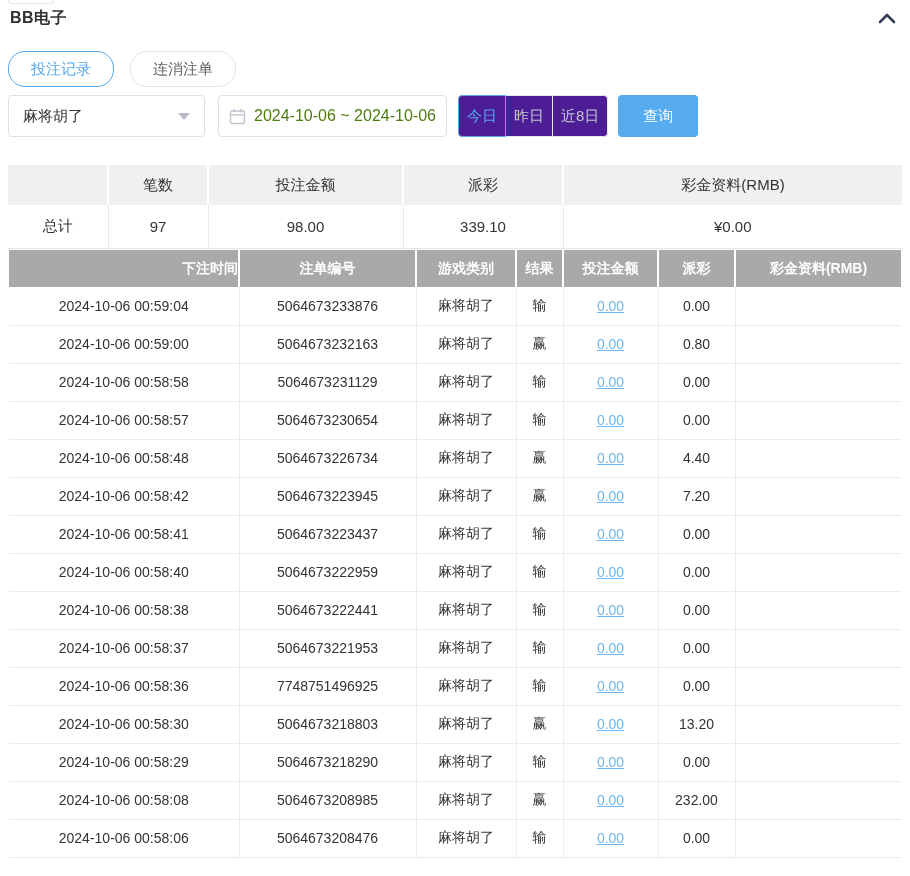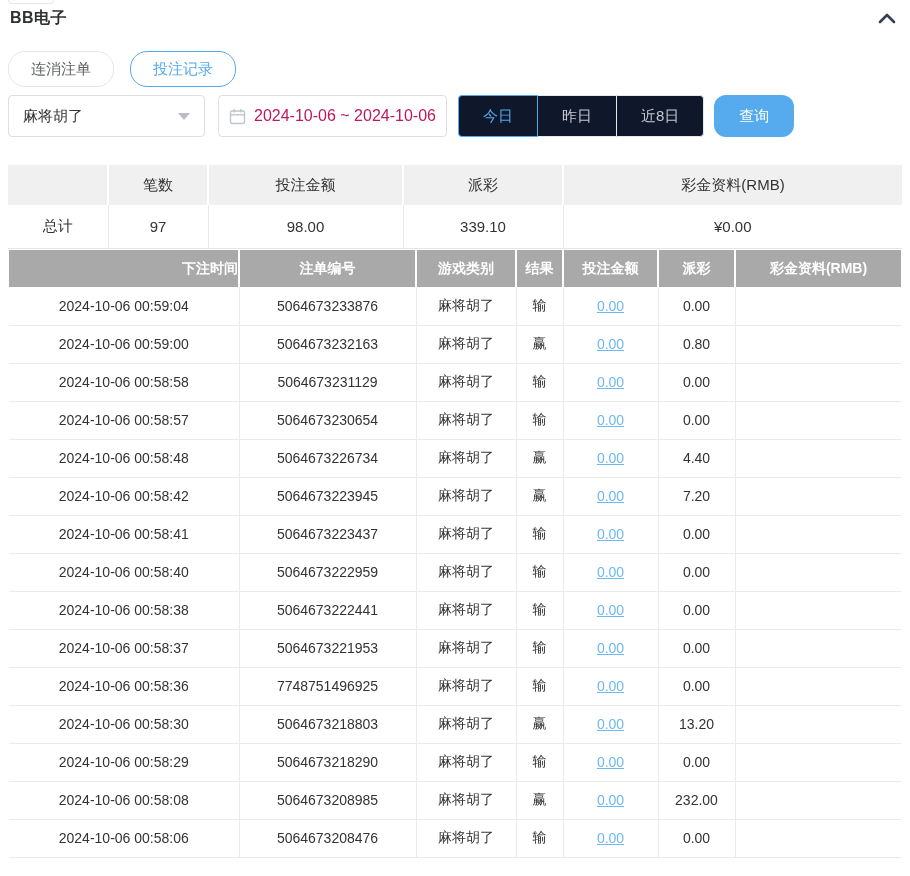--- a/index.html
+++ b/index.html
@@ -44,36 +44,36 @@
     padding: 0 14px; font-size: 15px; color: #333; cursor: pointer;
   }
   .caret-down {
     width: 0; height: 0; border-left: 6px solid transparent; border-right: 6px solid transparent;
     border-top: 7px solid #b8bdc6;
   }
   .date-range {
     width: 229px; height: 42px; margin-left: 13px; background: #fff;
     border: 1px solid #dcdfe6; border-radius: 4px;
     display: flex; align-items: center; padding: 0 10px;
-    font-size: 16px; color: #be185d; cursor: pointer;
+    font-size: 16px; color: #4d7c0f; cursor: pointer;
   }
   .date-range .txt { margin-left: 8px; white-space: nowrap; }
   .quick-group { display: flex; margin-left: 11px; }
   .quick-btn {
-    height: 42px; padding: 0 24px; background: #0f172a;
+    height: 42px; padding: 0 8px; background: #4c1d95;
     border: 1px solid #e4e7ed; margin-left: -1px;
     font-size: 15px; color: #c3c7ce; cursor: pointer;
     display: flex; align-items: center; position: relative;
   }
   .quick-btn:first-child { border-radius: 4px 0 0 4px; margin-left: 0; }
   .quick-btn:last-child { border-radius: 0 4px 4px 0; }
   .quick-btn.active { border-color: #54a9ee; color: #54a9ee; z-index: 2; }
   .search-btn {
     height: 42px; width: 80px; margin-left: 10px;
-    background: #55abee; color: #fff; border: none; border-radius: 12px;
+    background: #55abee; color: #fff; border: none; border-radius: 4px;
     font-size: 15px; cursor: pointer;
     display: flex; align-items: center; justify-content: center;
     font-family: inherit;
   }
 
   
   table { border-collapse: collapse; table-layout: fixed; }
   td, th { text-align: center; overflow: hidden; white-space: nowrap; }
 
   .summary-table { position: absolute; top: 165px; left: 8px; width: 894px; }
@@ -115,22 +115,22 @@
     <div class="collapse-btn">
       <span>
         <svg width="18" height="12" viewBox="0 0 18 12">
             <polyline points="2,10 9,3 16,10" fill="none" stroke="#333f56" stroke-width="2.6" stroke-linecap="round" stroke-linejoin="round"></polyline>
           </svg>
       </span>
     </div>
   </div>
 
   <div class="tabs">
+    <div class="tab active">投注记录</div>
     <div class="tab">连消注单</div>
-    <div class="tab active">投注记录</div>
   </div>
 
   <div class="filters">
     <div class="select">
       <span>麻将胡了</span>
       <span class="caret-down"></span>
     </div>
     <div class="date-range">
       <span class="icon-cal">
         <svg width="17" height="17" viewBox="0 0 17 17">

